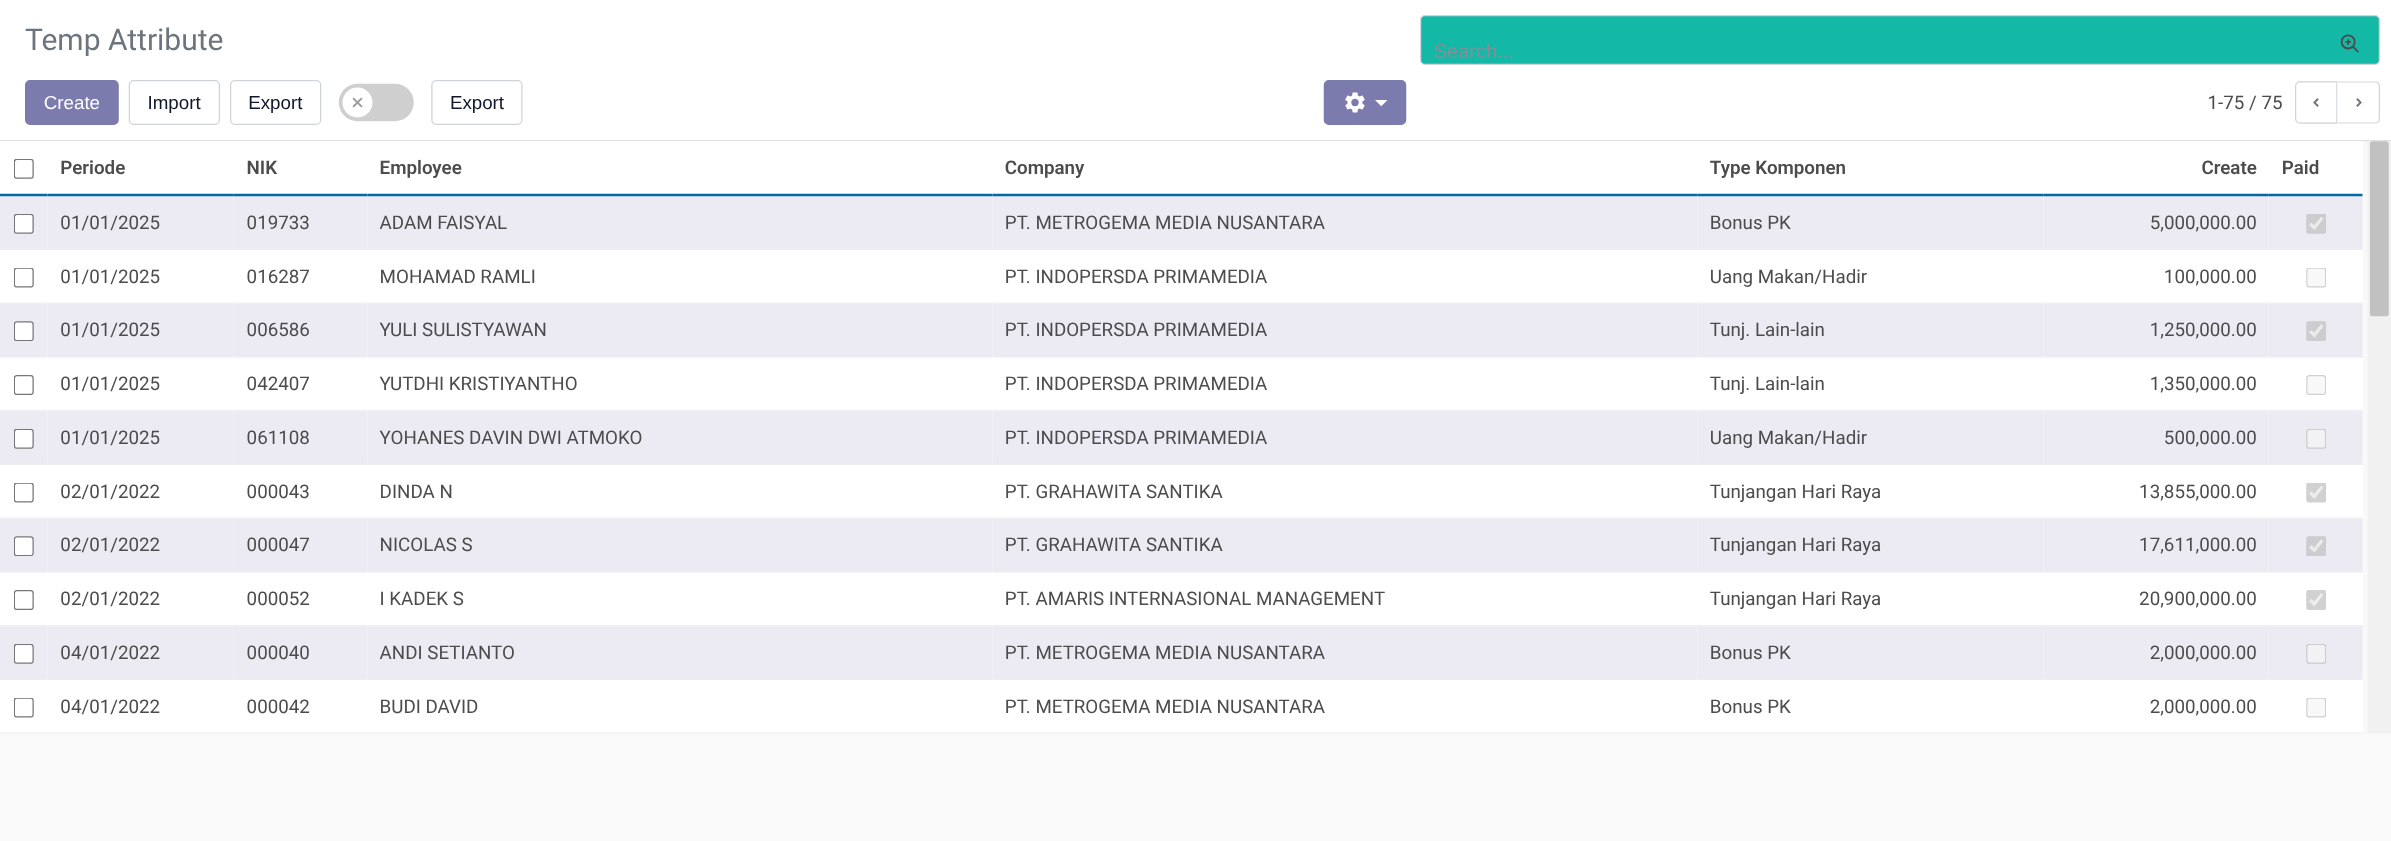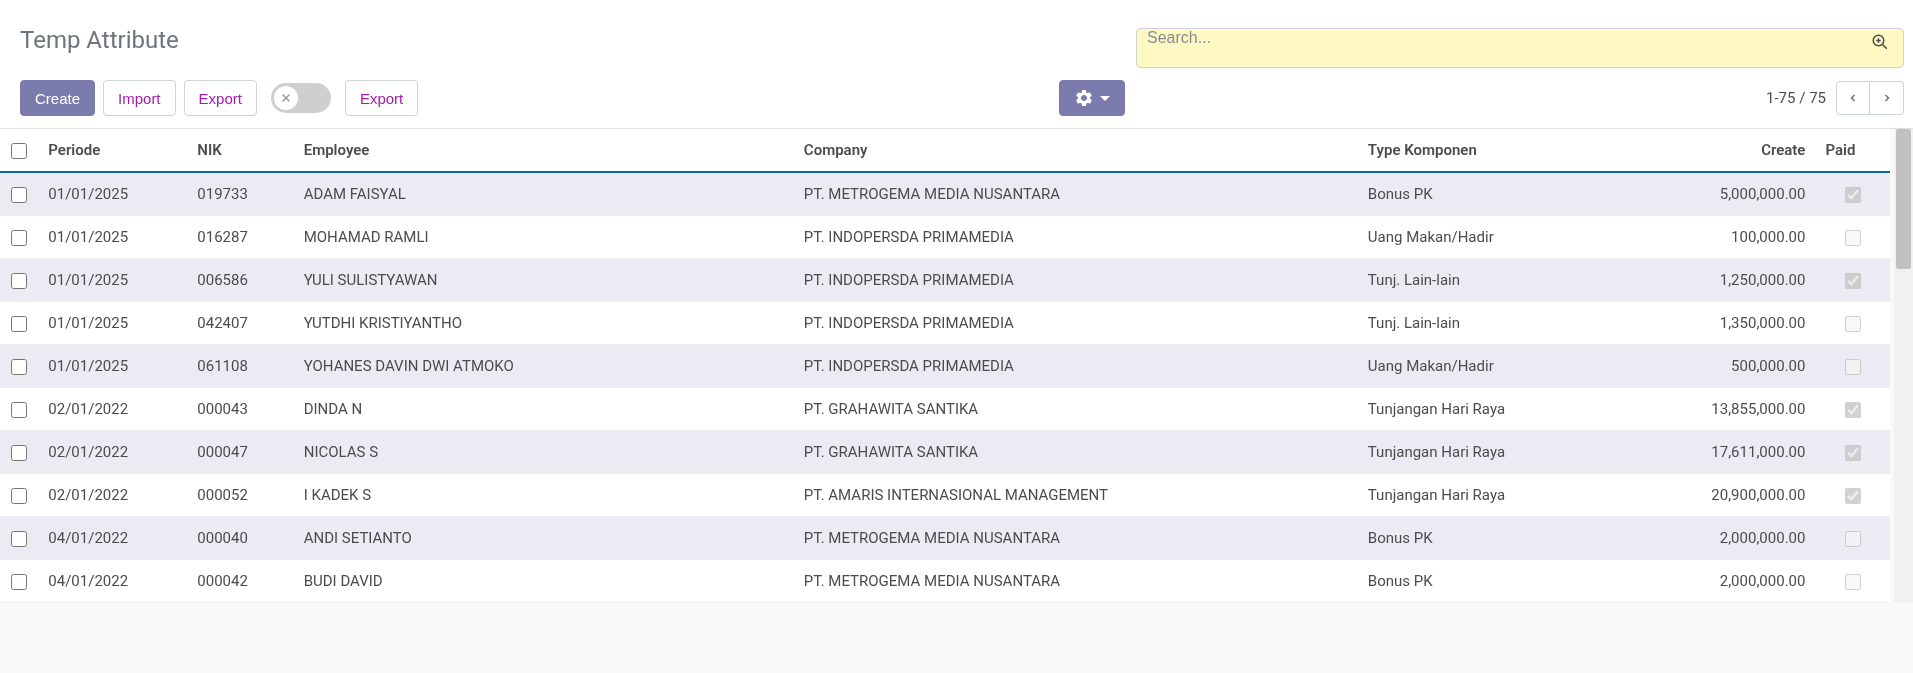--- a/index.html
+++ b/index.html
@@ -23,27 +23,26 @@
       margin-bottom: 12px;
     }
     .breadcrumb {
       font-size: 24px;
       color: #6c757d;
       font-weight: 400;
     }
     .search-wrap {
       flex: 0 0 768px;
       display: flex;
-      align-items: flex-start;
+      align-items: flex-end;
       border: 1px solid #ced4da;
       border-radius: 4px;
-      background: #fef9c3;
+      background: #14b8a6;
       height: 40px;
       padding: 0 10px;
-      margin-top: 16px;
     }
     .search-input {
       flex: 1;
       border: none;
       outline: none;
       font-size: 16px;
       color: #495057;
       background: transparent;
     }
     .search-input::placeholder { color: #868e96; }
@@ -66,21 +65,21 @@
     }
     .btn {
       display: inline-flex;
       align-items: center;
       justify-content: center;
       padding: 6px 14px;
       font-size: 15px;
       border-radius: 4px;
       border: 1px solid #ced4da;
       background: #fff;
-      color: #a21caf;
+      color: #0f172a;
       cursor: pointer;
       height: 36px;
     }
     .btn-primary {
       background: #7C7BAD;
       border-color: #7C7BAD;
       color: #fff;
     }
     .btn-secondary {
       background: #fff;

